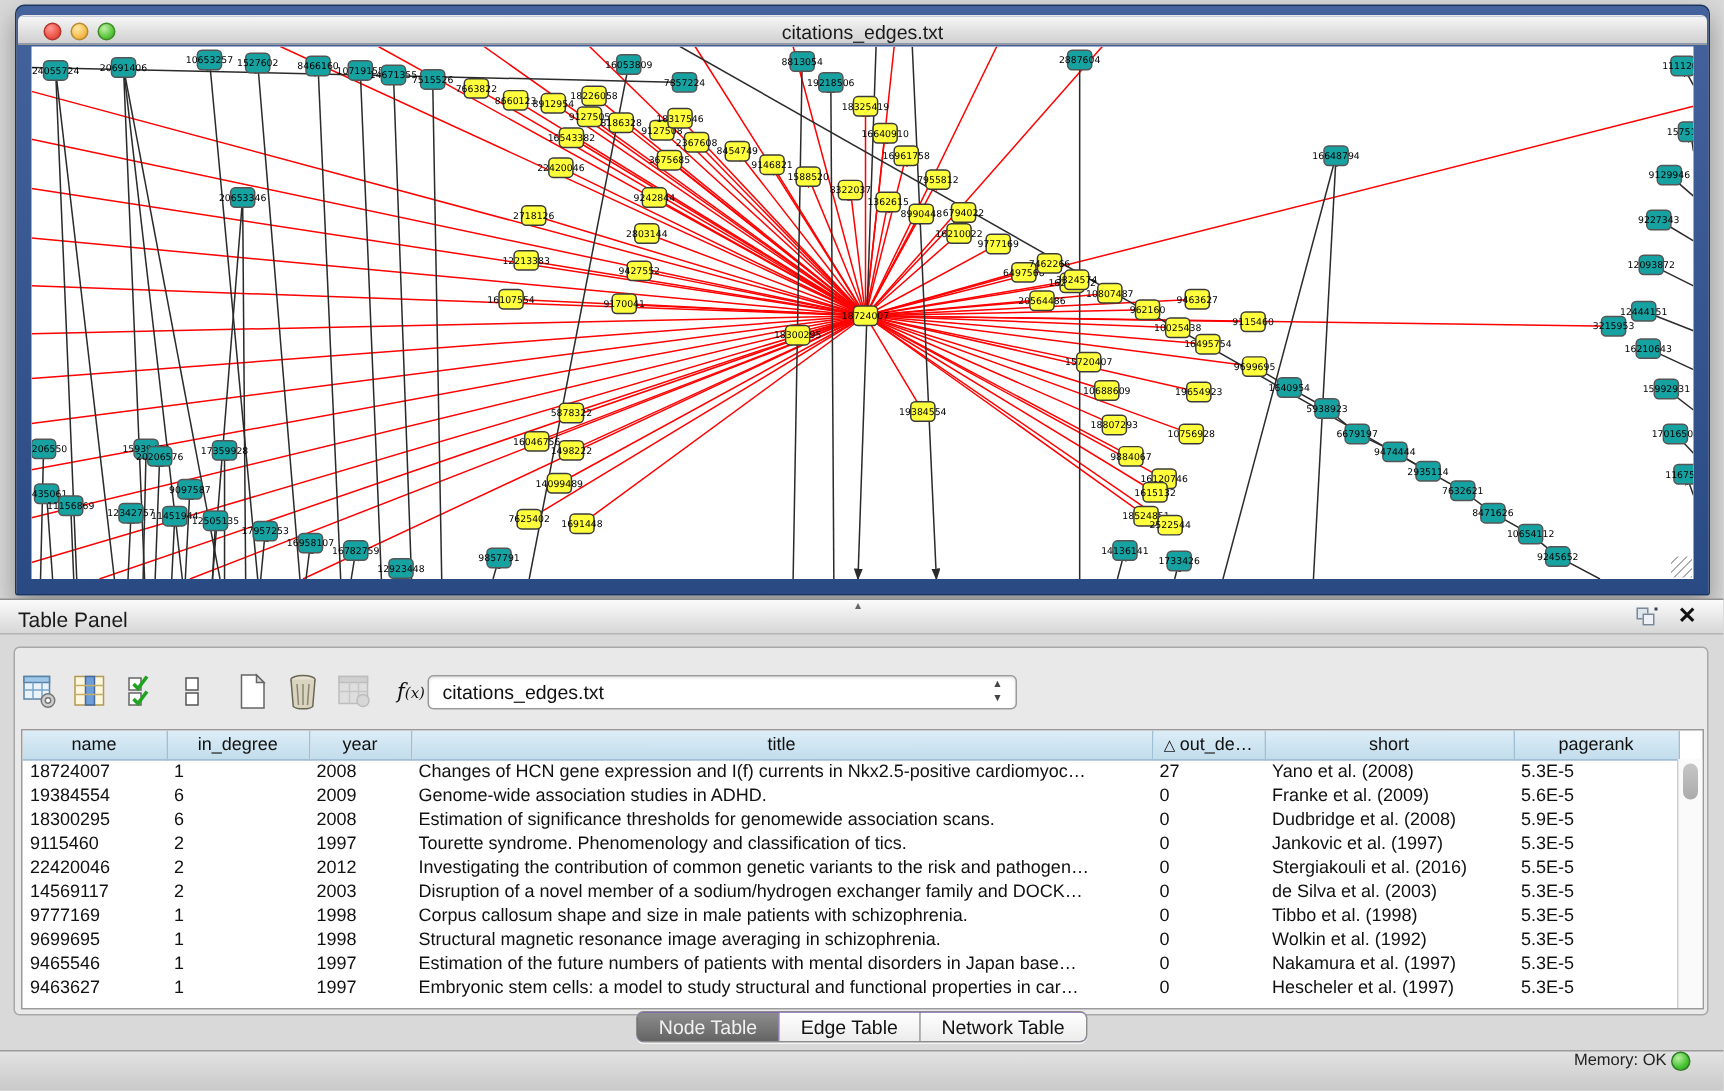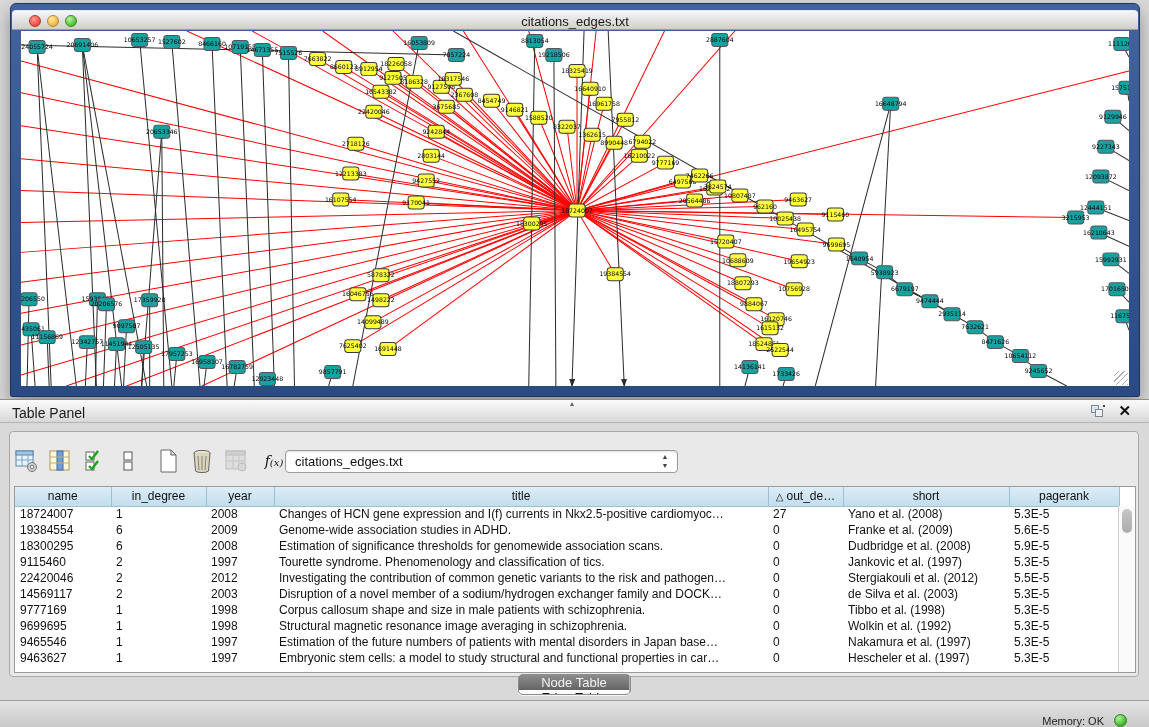--- a/index.html
+++ b/index.html
@@ -54,30 +54,30 @@
        font-weight:normal; height:19px; text-align:center; overflow:hidden; white-space:nowrap; }
   th:first-child { border-left:none; }
   td { height:16px; padding:0 0 0 5px; white-space:nowrap; overflow:hidden; border:none; }
   .sort-tri { font-size:10px; margin-right:3px; }
   .vscroll { position:absolute; right:0; top:19px; bottom:0; width:17px; background:#fafafa; border-left:1px solid #cfcfcf; }
   .vthumb { position:absolute; left:3px; top:3px; width:10px; height:24px; background:linear-gradient(#c6c6c6,#ababab); border-radius:6px; }
 
   
   .tabs { position:absolute; left:0; top:674px; width:1149px; display:flex; justify-content:center; }
   .seg { display:flex; border:1px solid #8d8d8d; border-radius:5px; overflow:hidden; background:#6d28d9;
-         box-shadow:0 1px 0 rgba(255,255,255,.7); height:21px;flex-direction:column; }
+         box-shadow:0 1px 0 rgba(255,255,255,.7); height:21px; }
   .seg button { border:none; background:linear-gradient(#ffffff,#ececec); font-size:13px; color:#111;
          padding:0 14px; border-right:1px solid #b5b5b5; font-family:inherit; }
   .seg button:last-child { border-right:none; }
   .seg button.active { background:linear-gradient(#8d8d8d,#646464); color:#f2f2f2; }
 
   
   .statusbar { position:absolute; left:0; top:700px; width:1149px; height:27px;
     background:linear-gradient(#e3e3e3,#c9c9c9); border-top:1px solid #9b9b9b;
-    display:flex; align-items:flex-end; justify-content:flex-end; gap:10px; padding-right:22px; }
+    display:flex; align-items:flex-start; justify-content:flex-end; gap:3px; padding-right:22px; }
   .mem-label { font-size:11px; color:#222; }
   .mem-dot { width:13px; height:13px; border-radius:50%; border:1px solid #2d7d22;
     background:radial-gradient(circle at 35% 30%, #b9f0a0, #46c332 60%, #2e9c1f); }
 </style>
 </head>
 <body>
 
 <div class="net-window">
   <div class="titlebar">
     <span class="traffic tl-red"></span>
@@ -848,21 +848,21 @@
           <td>0</td>
           <td>Jankovic et al. (1997)</td>
           <td>5.3E-5</td>
         </tr>
         <tr>
           <td>22420046</td>
           <td>2</td>
           <td>2012</td>
           <td>Investigating the contribution of common genetic variants to the risk and pathogen…</td>
           <td>0</td>
-          <td>Stergiakouli et al. (2012)</td>
+          <td>Stergiakouli et al. (2016)</td>
           <td>5.5E-5</td>
         </tr>
         <tr>
           <td>14569117</td>
           <td>2</td>
           <td>2003</td>
           <td>Disruption of a novel member of a sodium/hydrogen exchanger family and DOCK…</td>
           <td>0</td>
           <td>de Silva et al. (2003)</td>
           <td>5.3E-5</td>

